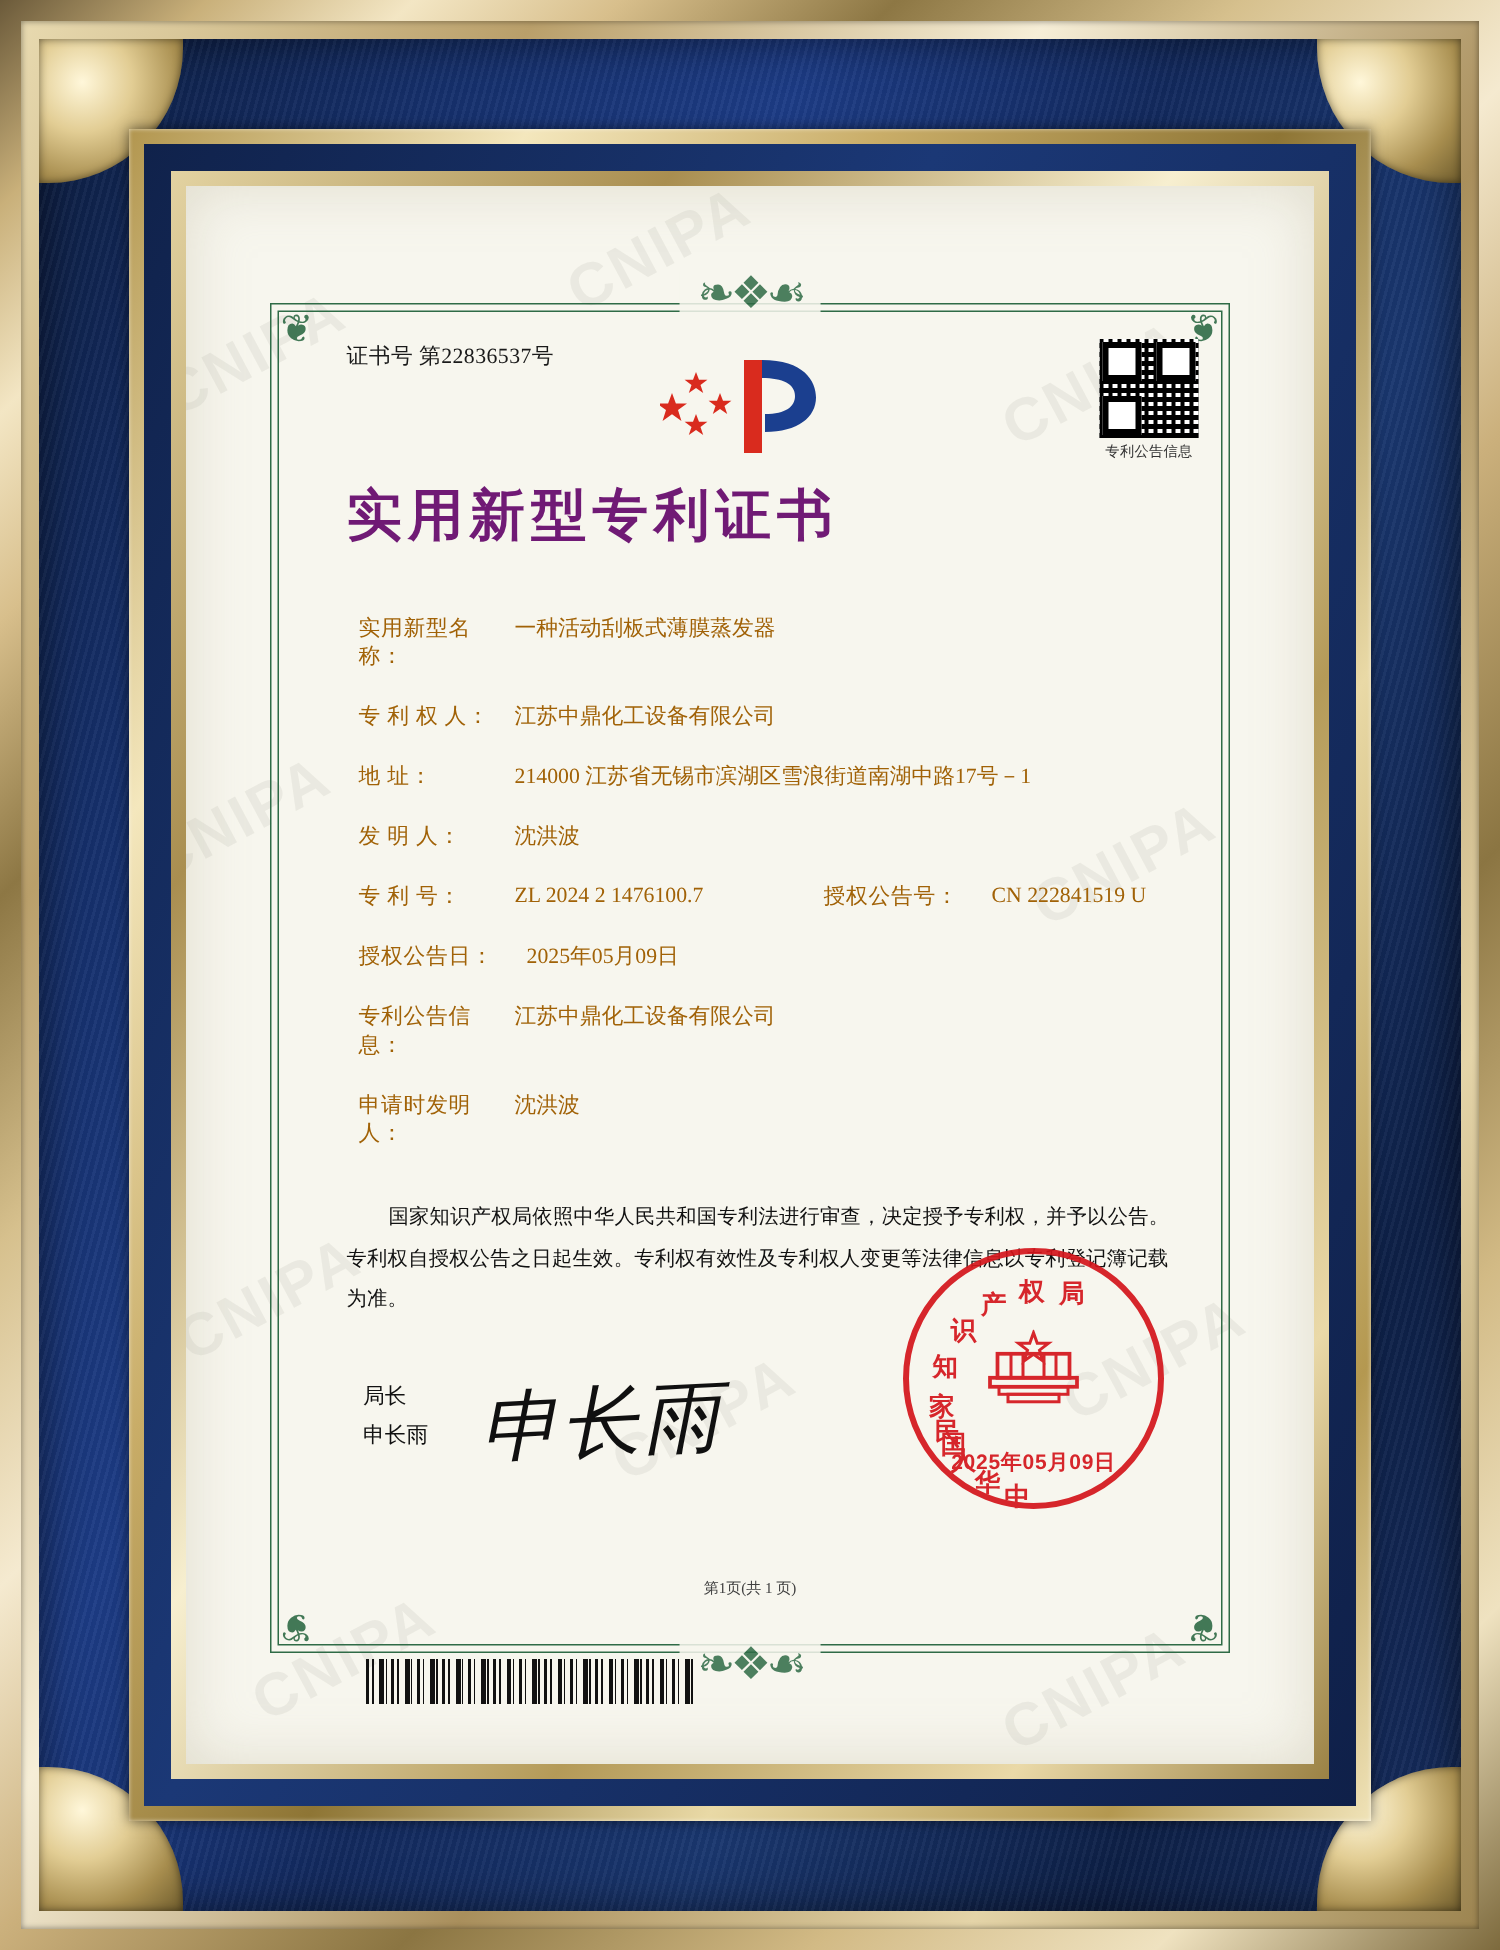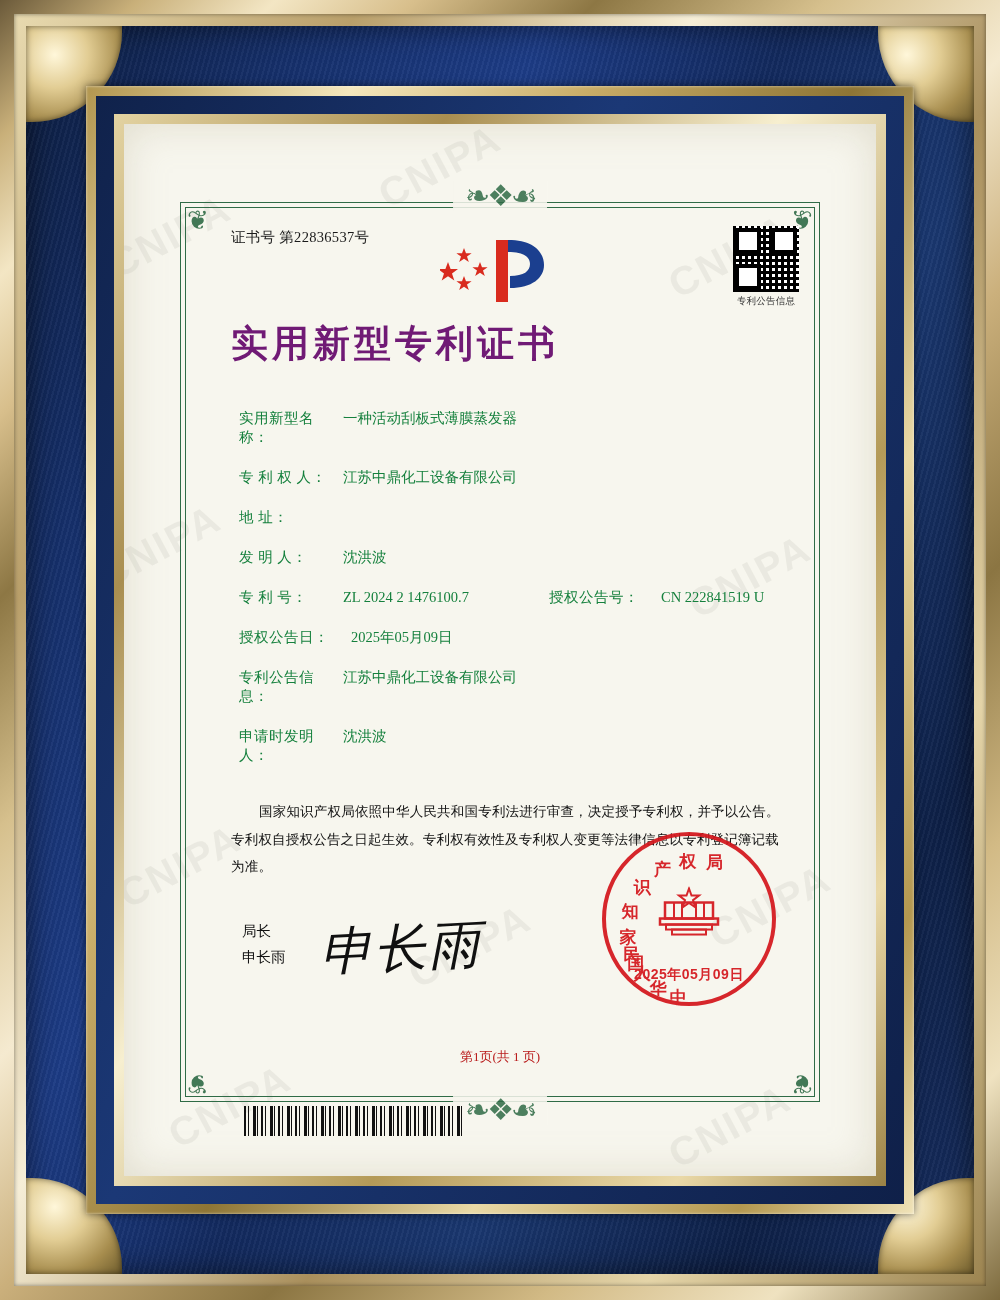--- a/index.html
+++ b/index.html
@@ -229,21 +229,21 @@
 
   .fields {
     margin-top: 40px;
     padding-left: 8px;
   }
   .row {
     display: flex;
     align-items: baseline;
     margin-bottom: 21px;
     font-size: 14.5px;
-    color: #15803d;
+    color: #a16207;
   }
   .row .lbl {
     width: 104px;
     flex: none;
     letter-spacing: .5px;
   }
   .row .lbl.wide { width: 104px; }
   .row .val { flex: 1; }
   .row.two .col {
     display: flex;
@@ -317,22 +317,22 @@
     font-size: 14px;
     font-weight: bold;
     letter-spacing: .5px;
     font-family: "Liberation Sans", sans-serif;
   }
 
   .page-no {
     position: absolute;
     left: 0; right: 0; bottom: 36px;
     text-align: center;
-    font-size: 13px;
-    color: #b91c1c;
+    font-size: 10px;
+    color: #404040;
   }
 
   .barcode {
     position: absolute;
     left: 64px; bottom: -34px;
     width: 220px; height: 30px;
     background-image:
       repeating-linear-gradient(90deg,
         #111 0 2px, transparent 2px 4px,
         #111 4px 5px, transparent 5px 9px,
@@ -412,20 +412,21 @@
           <div class="val">一种活动刮板式薄膜蒸发器</div>
         </div>
 
         <div class="row">
           <div class="lbl">专 利 权 人：</div>
           <div class="val">江苏中鼎化工设备有限公司</div>
         </div>
 
         <div class="row">
           <div class="lbl">地        址：</div>
+          <div class="val">214000 江苏省无锡市滨湖区雪浪街道南湖中路17号－1</div>
         </div>
 
         <div class="row">
           <div class="lbl">发  明  人：</div>
           <div class="val">沈洪波</div>
         </div>
 
         <div class="row two">
           <div class="col left">
             <div class="lbl">专  利  号：</div>

